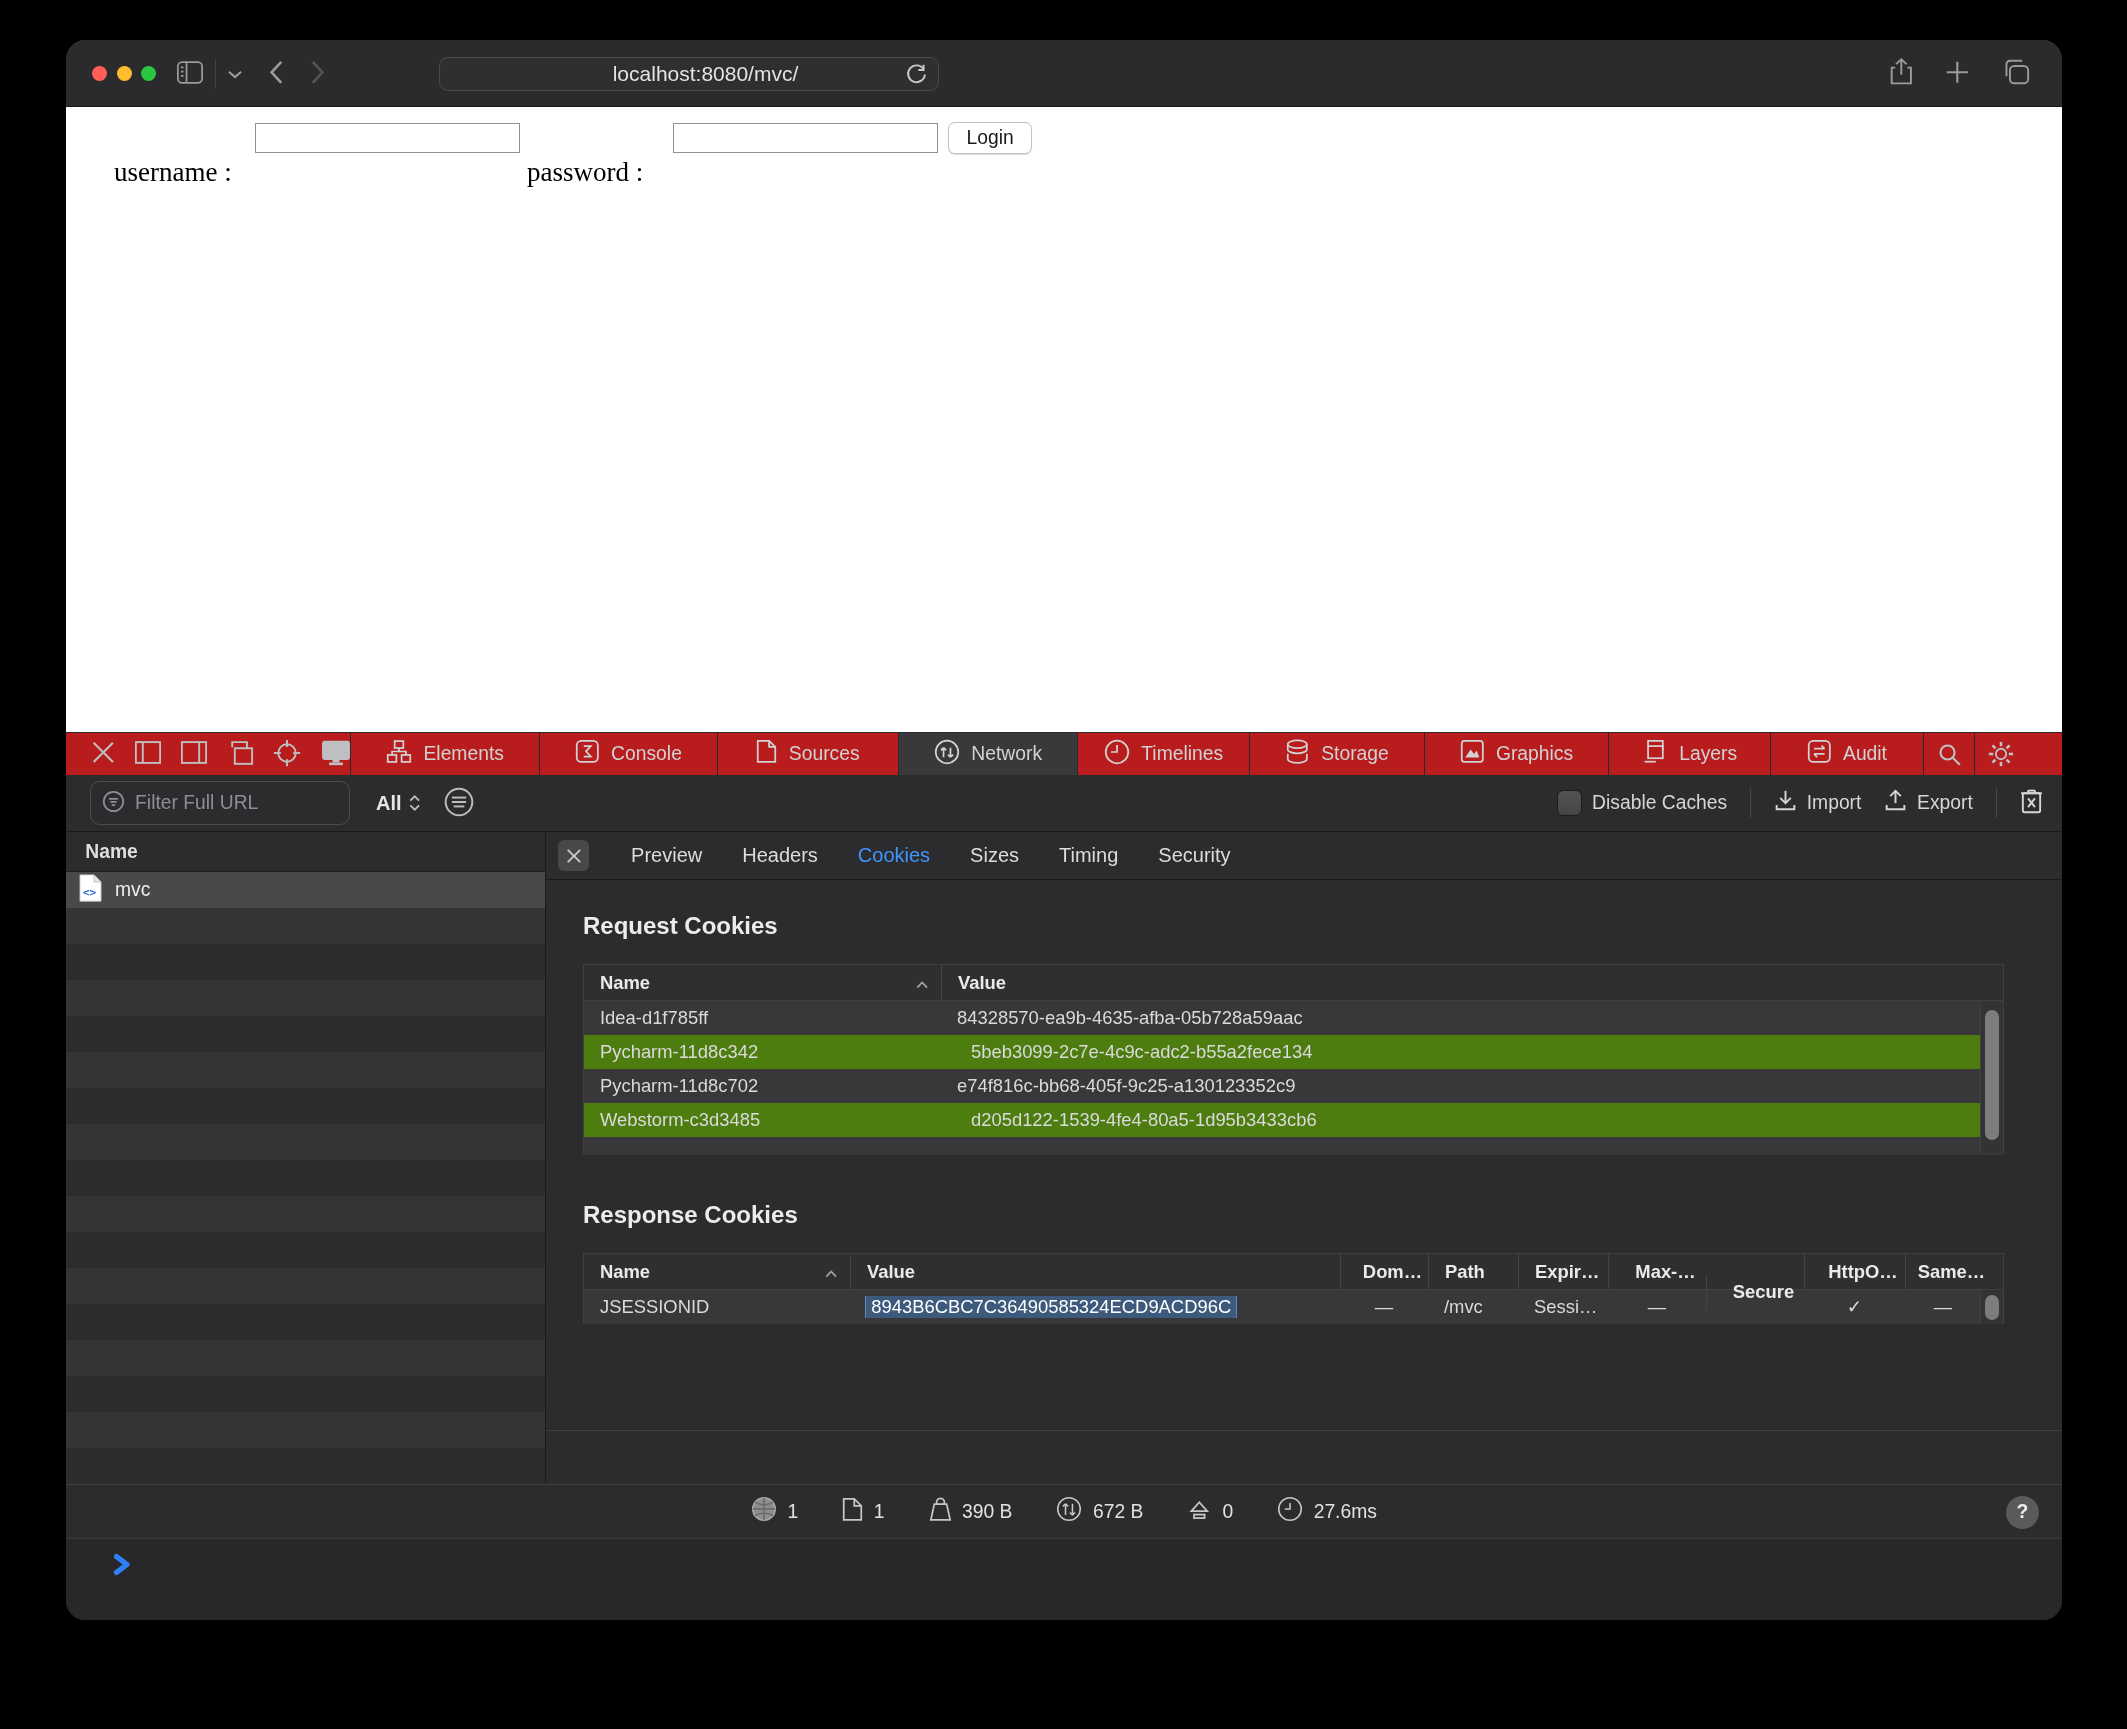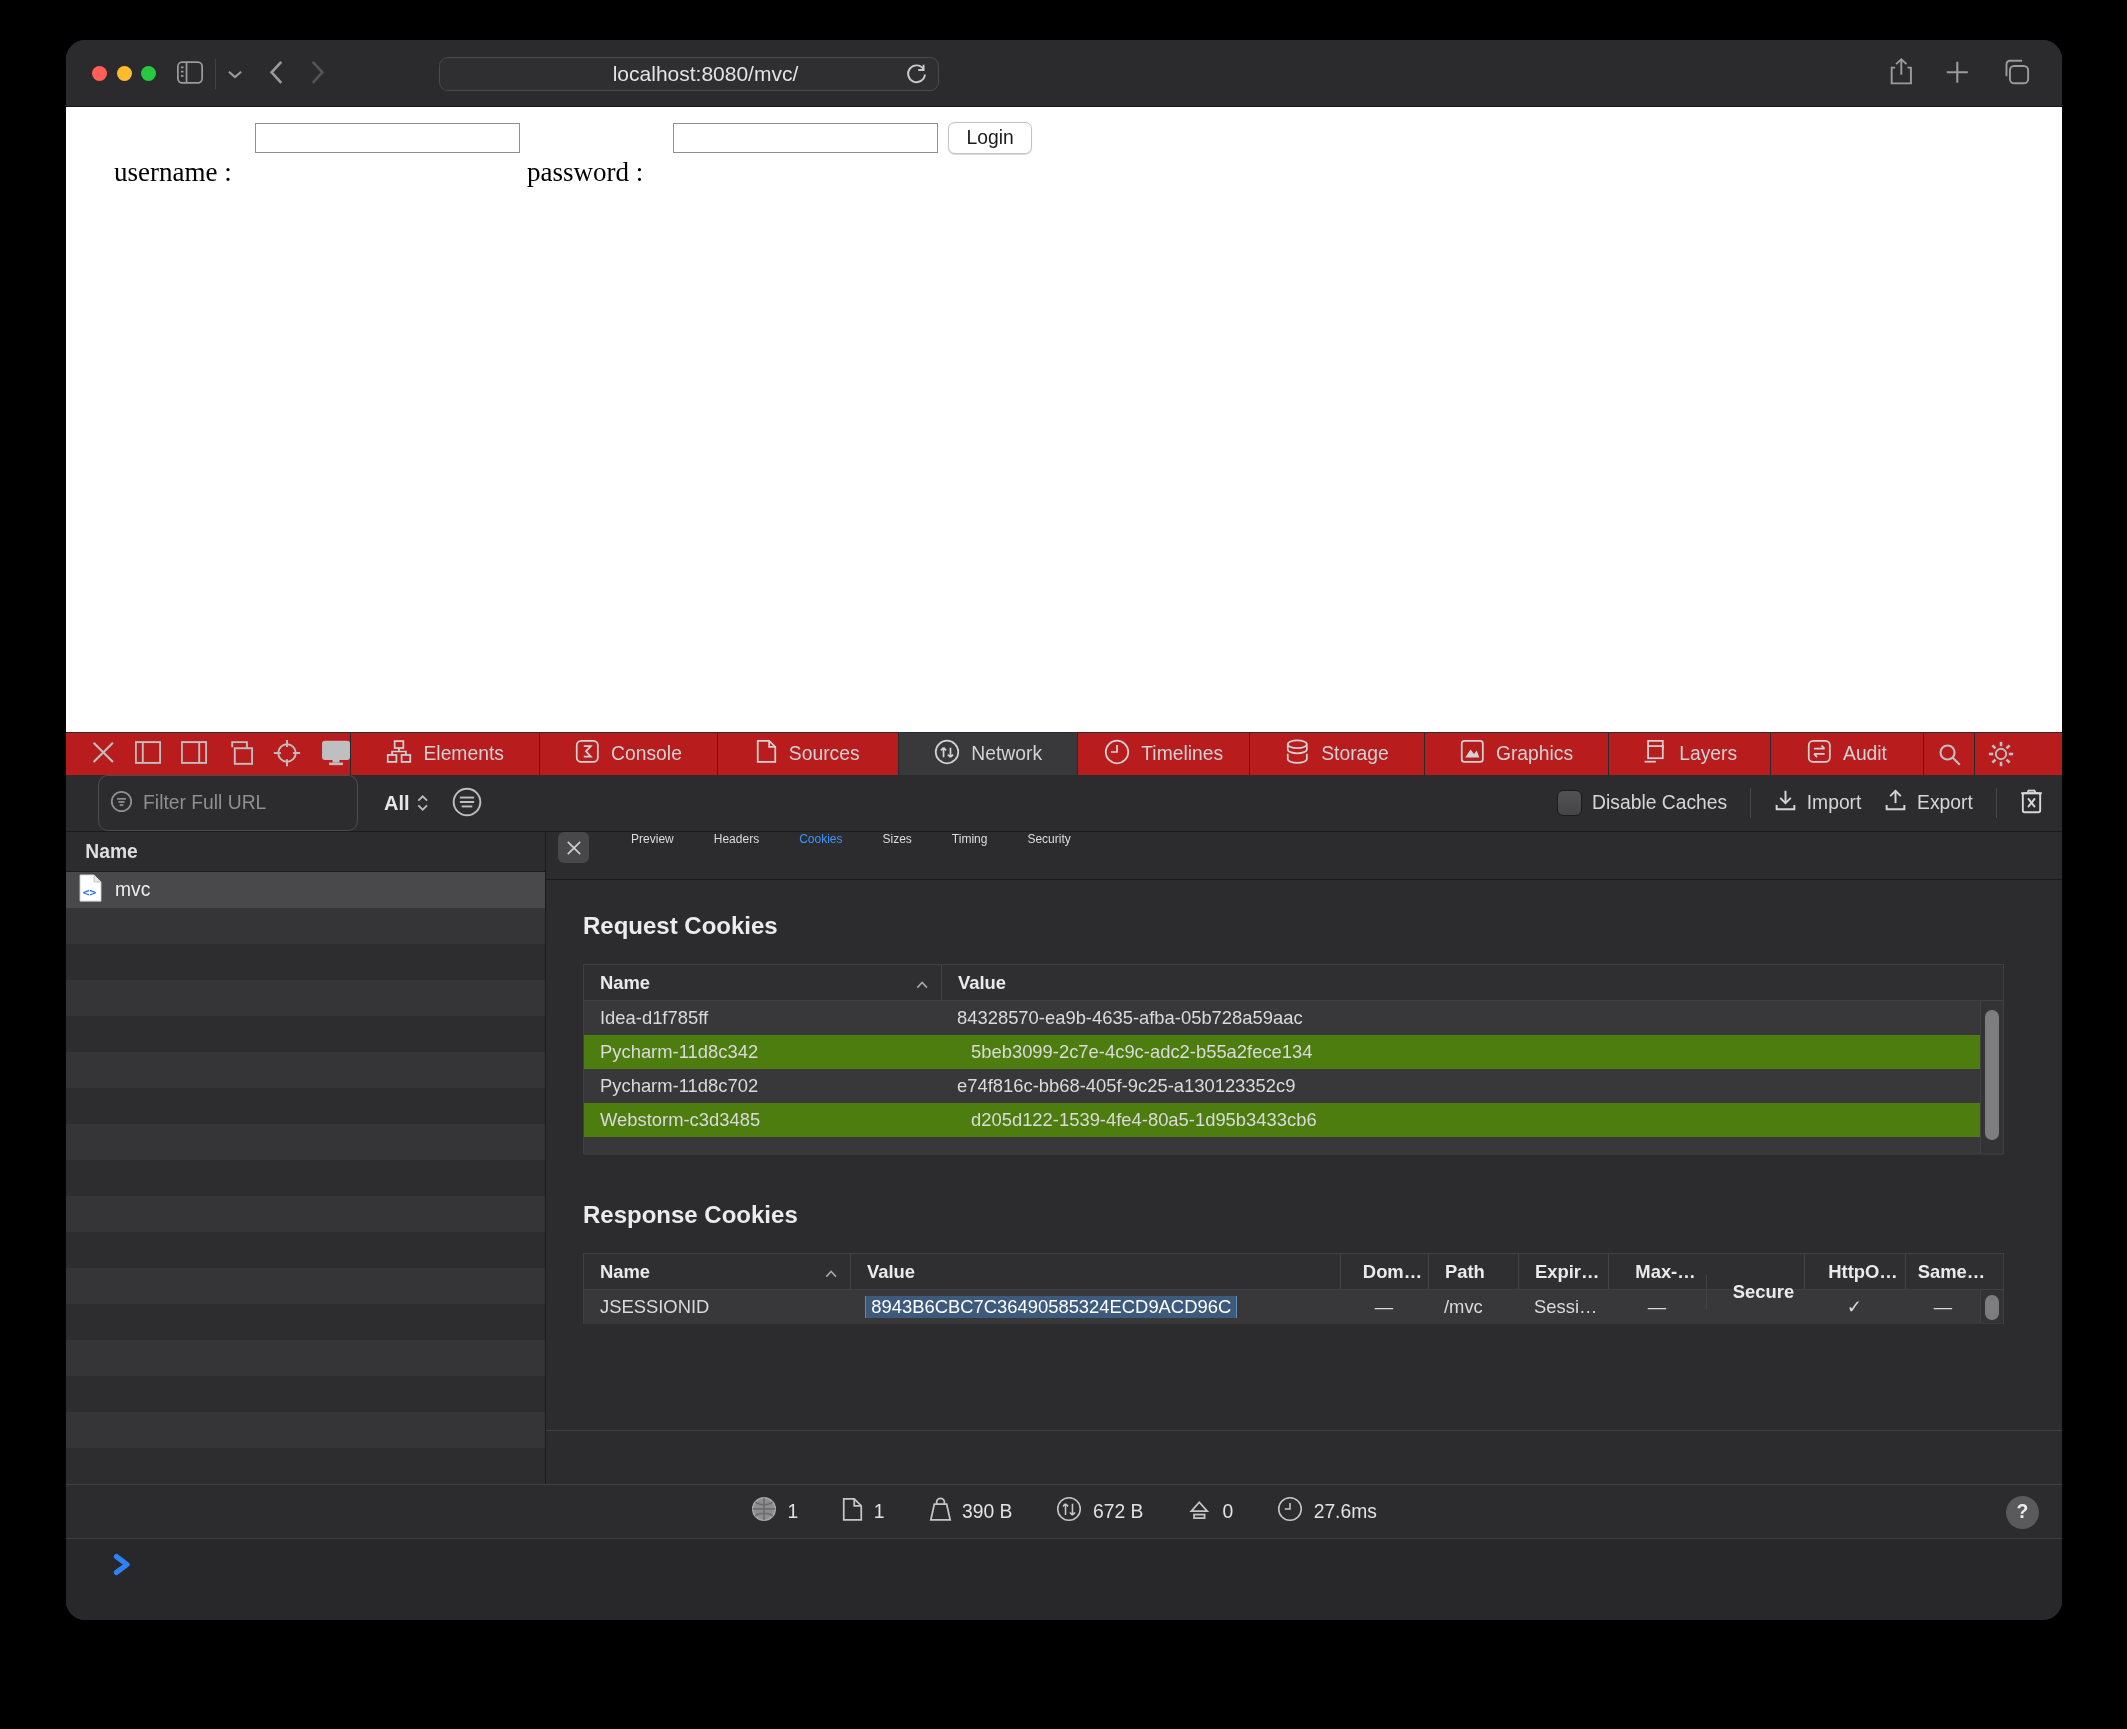--- a/index.html
+++ b/index.html
@@ -39,43 +39,43 @@
   .dt-cluster { width:285px; flex:0 0 auto; display:flex; align-items:center; gap:20px; padding-left:24.6px;
                 color:#bfbfc1; border-right:0.9px solid #2a2a2c; }
   .dt-tab { display:flex; align-items:center; justify-content:center; gap:11.4px; color:#d2d2d4; font-size:19.3px;
             border-right:0.9px solid #2a2a2c; flex:0 0 auto; }
   .dt-tab.active { background:#39393b; }
   .dt-tab svg { flex:0 0 auto; }
   .dt-square { width:51px; flex:0 0 auto; display:flex; align-items:center; justify-content:center; color:#bfbfc1; border-right:0.9px solid #2a2a2c; }
   .dt-square:last-child { border-right:none; }
 
   .dt-filterrow { height:57px; flex:0 0 auto; display:flex; align-items:center; background:#2c2c2e; border-bottom:0.9px solid #1a1a1c; }
-  .filter-box { margin-left:32px; width:260px; height:56px; border:0.9px solid #4c4c4e; border-radius:9.7px;
+  .filter-box { margin-left:24px; width:260px; height:44px; border:0.9px solid #4c4c4e; border-radius:9.7px;
                 display:flex; align-items:center; gap:9.7px; padding:0 11.4px; color:#8e8e93; }
   .filter-box input { background:transparent; border:none; outline:none; color:#c8c8ca; font-size:19.3px; width:100%; }
   .filter-box input::placeholder { color:#8e8e93; }
   .scope { margin-left:26px; display:flex; align-items:center; gap:7px; color:#e6e6e8; font-size:20px; font-weight:600;}
   .chevs { display:flex; flex-direction:column; gap:2.6px; color:#bdbdbf; }
   .opt-circle { margin-left:23px; color:#bdbdbf; }
   .fr-right { margin-left:auto; display:flex; align-items:center; gap:23px; padding-right:19.3px; color:#d6d6d8; font-size:19.3px; }
   .checkbox { width:25.5px; height:25.5px; border-radius:6.1px; border:0.9px solid #1c1c1e; background:linear-gradient(#525254,#454547); }
   .fr-sep { width:0.9px; height:30px; background:#48484a; }
   .fr-item { display:flex; align-items:center; gap:9.7px; color:#d6d6d8; }
 
   .dt-main { flex:1 1 auto; min-height:0; display:flex; }
   .dt-sidebar { width:480px; flex:0 0 auto; border-right:0.9px solid #1a1a1c; display:flex; flex-direction:column; }
   .sb-header { height:40px; flex:0 0 auto; display:flex; align-items:center; padding-left:19.3px; color:#dedee0;
                font-size:19.3px; font-weight:700; border-bottom:0.9px solid #1d1d1f; }
   .sb-row-selected { height:36px; flex:0 0 auto; background:#49494b; display:flex; align-items:center; gap:13px;
                      padding-left:13px; color:#ededef; font-size:19.3px; }
   .sb-stripes { flex:1 1 auto; background:repeating-linear-gradient(180deg,#353537 0 36px,#2d2d2f 36px 72px); }
 
   .dt-detail { flex:1 1 auto; min-width:0; display:flex; flex-direction:column; }
-  .detail-tabs { height:48px; flex:0 0 auto; display:flex; align-items:flex-start; gap:40px; padding-left:12.3px;
-                 border-bottom:0.9px solid #1a1a1c; font-size:12px; color:#dcdcde; }
+  .detail-tabs { height:48px; flex:0 0 auto; display:flex; align-items:center; gap:40px; padding-left:12.3px;
+                 border-bottom:0.9px solid #1a1a1c; font-size:20px; color:#dcdcde; }
   .dclose { width:31px; height:31px; border-radius:6.1px; background:#48484a; color:#cacacc;
             display:flex; align-items:center; justify-content:center; margin-right:1.8px; }
   .detail-tab.active { color:#3f95ff; }
 
   .detail-content { flex:1 1 auto; padding-left:37px; overflow:hidden; }
   .section-title { font-size:24px; font-weight:600; color:#ececee; margin-top:32px; }
 
   .ctable { width:1421px; margin-top:24px; border:0.9px solid #404042; background:#2f2f31; position:relative; }
   .thead { display:flex; height:36px; align-items:center; color:#eaeaec; font-weight:700; font-size:18.4px;
            border-bottom:0.9px solid #404042; }

